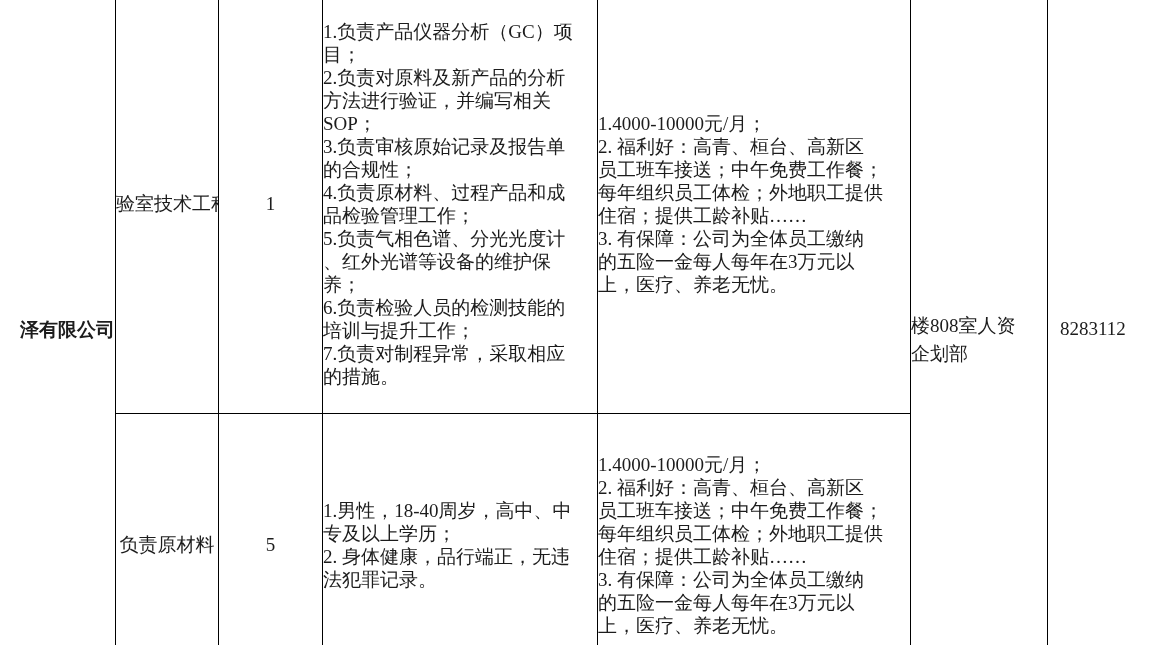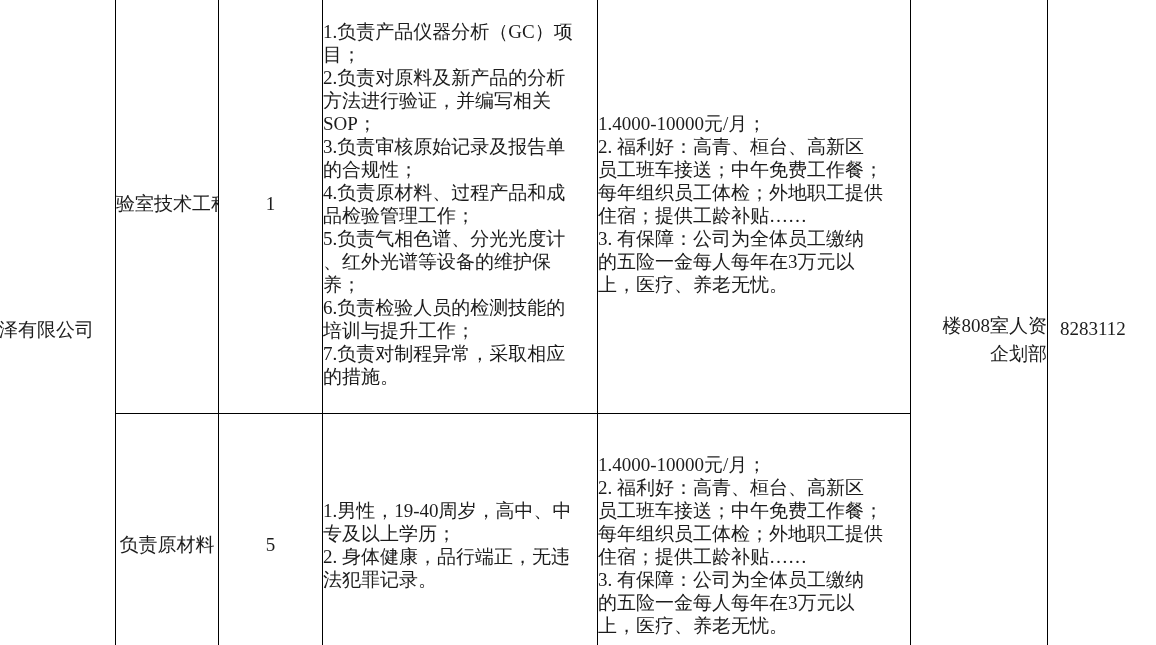--- a/index.html
+++ b/index.html
@@ -56,36 +56,37 @@
   .pre-block {
     white-space: pre;
     text-align: left;
     overflow: hidden;
     width: 100%;
     line-height: 23px;
   }
   .company-sliver {
     margin-top: -10px;
     line-height: 26px;
-    text-align: left;
+    text-align: right;
     white-space: nowrap;
     overflow: hidden;
+    font-weight: bold;
   }
   .phone-sliver {
     margin-top: -12px;
     line-height: 26px;
     text-align: left;
     padding-left: 12px;
     white-space: nowrap;
     overflow: hidden;
   }
   .addr-block {
     padding-top: 10px;
     line-height: 28px;
-    text-align: right;
+    text-align: left;
     white-space: pre;
     overflow: hidden;
   }
   .count-val {
     line-height: 26px;
   }
 </style>
 </head>
 <body>
 
@@ -148,21 +149,21 @@
       </td>
     </tr>
     <tr class="row-2">
       <td>
         <div class="clip-line">负责原材料</div>
       </td>
       <td class="center">
         <div class="count-val">5</div>
       </td>
       <td>
-        <div class="pre-block">1.男性，19-40周岁，高中、中
+        <div class="pre-block">1.男性，18-40周岁，高中、中
 专及以上学历；
 2. 身体健康，品行端正，无违
 法犯罪记录。</div>
       </td>
       <td>
         <div class="pre-block">1.4000-10000元/月；
 2. 福利好：高青、桓台、高新区
 员工班车接送；中午免费工作餐；
 每年组织员工体检；外地职工提供
 住宿；提供工龄补贴……

